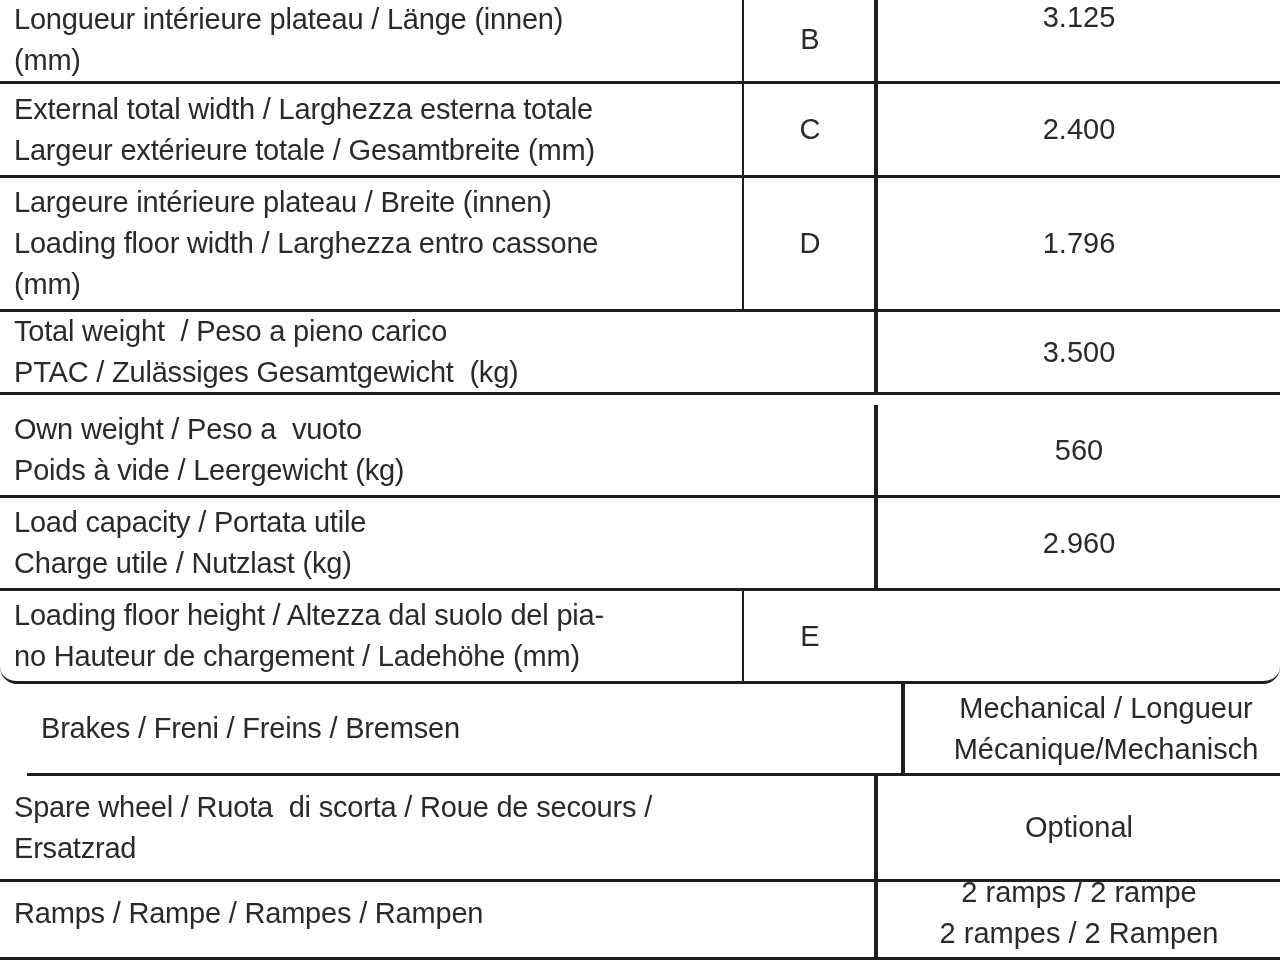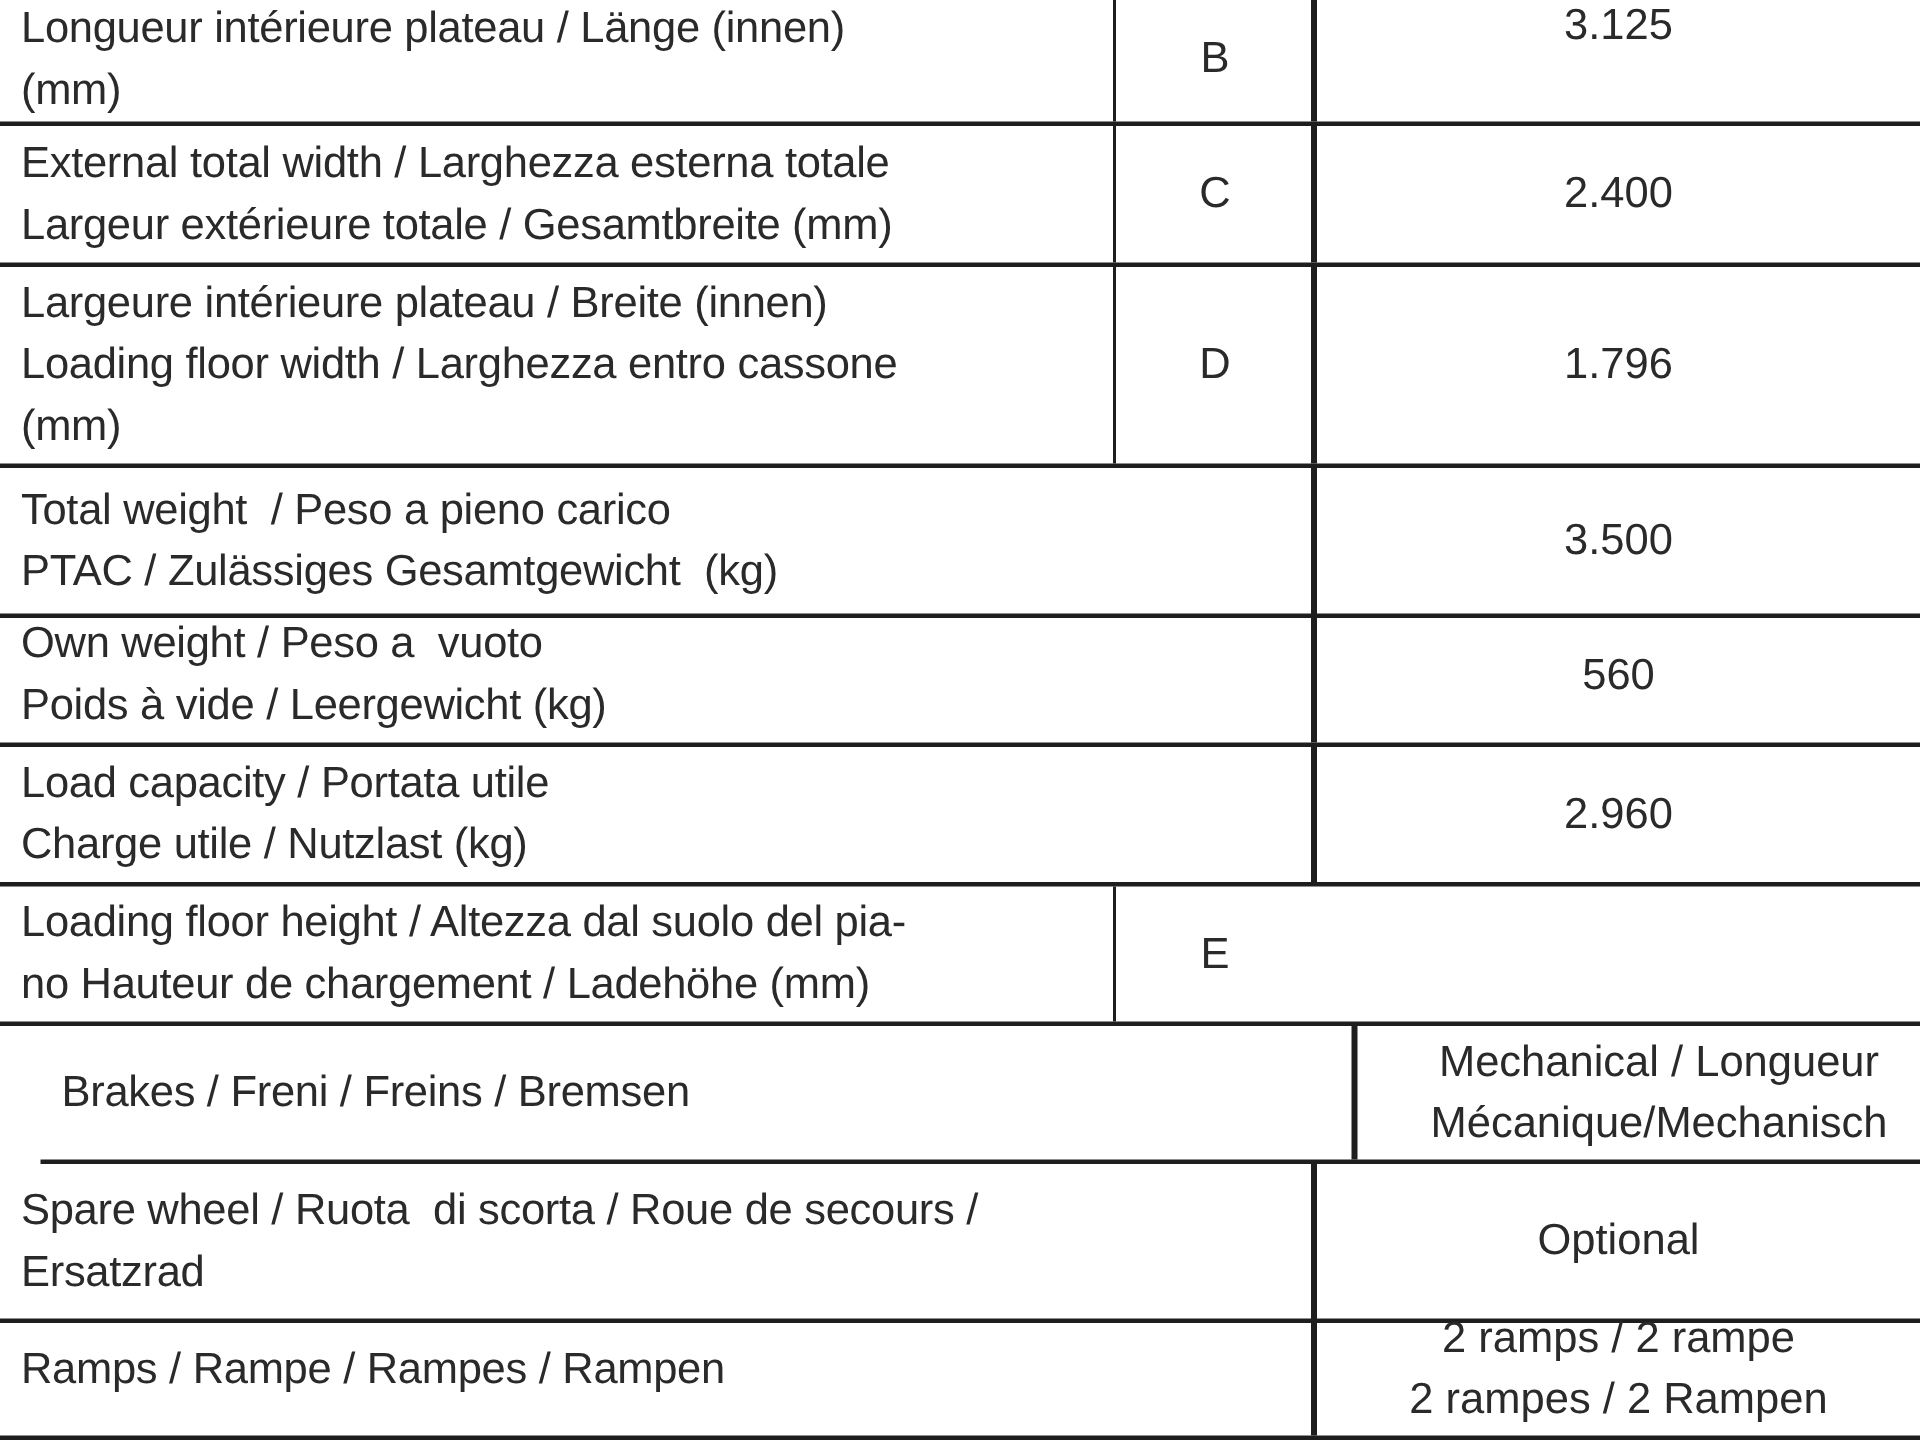--- a/index.html
+++ b/index.html
@@ -64,21 +64,21 @@
     <span>Largeure intérieure plateau / Breite (innen)</span>
     <span>Loading floor width / Larghezza entro cassone</span>
     <span>(mm)</span>
   </div>
   <div class="letter">D</div>
   <div class="value">
     <span>1.796</span>
   </div>
 </div>
 
-<div class="row" style="top:312px;height:100px;">
+<div class="row" style="top:312px;height:83px;">
   <div class="desc">
     <span>Total weight  / Peso a pieno carico</span>
     <span>PTAC / Zulässiges Gesamtgewicht  (kg)</span>
   </div>
   <div class="value">
     <span>3.500</span>
   </div>
 </div>
 
 <div class="row" style="top:405px;height:93px;">
@@ -94,21 +94,21 @@
 <div class="row" style="top:498px;height:93px;">
   <div class="desc">
     <span>Load capacity / Portata utile</span>
     <span>Charge utile / Nutzlast (kg)</span>
   </div>
   <div class="value">
     <span>2.960</span>
   </div>
 </div>
 
-<div class="row" style="top:591px;height:93px;">
+<div class="row" style="top:591px;height:93px;border-radius:17px;">
   <div class="desc">
     <span>Loading floor height / Altezza dal suolo del pia-</span>
     <span>no Hauteur de chargement / Ladehöhe (mm)</span>
   </div>
   <div class="letter">E</div>
 </div>
 
 <div class="row" style="top:684px;height:92px;margin-left:27px;">
   <div class="desc">
     <span>Brakes / Freni / Freins / Bremsen</span>

